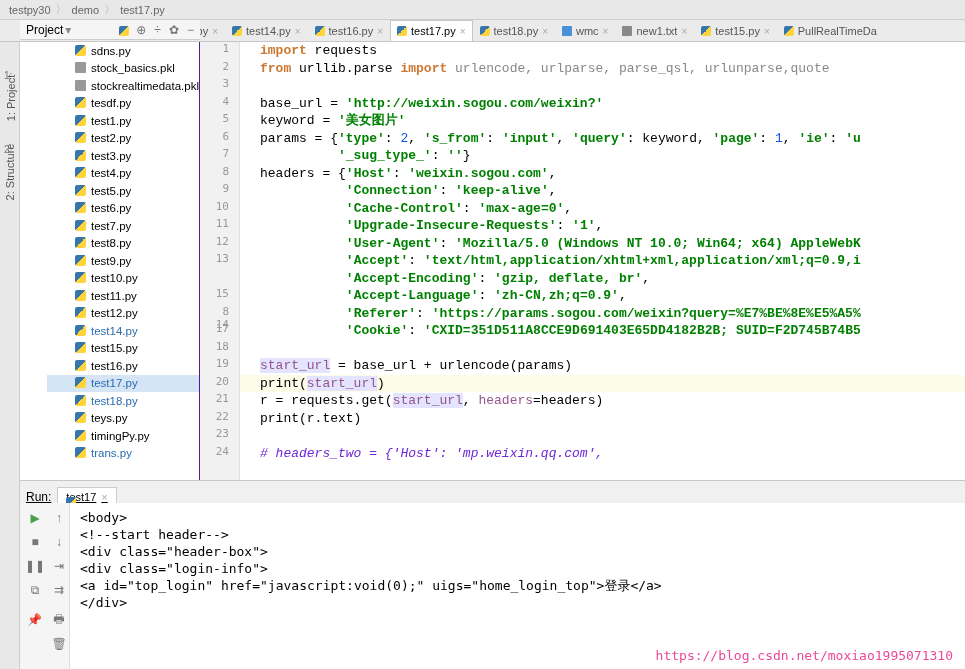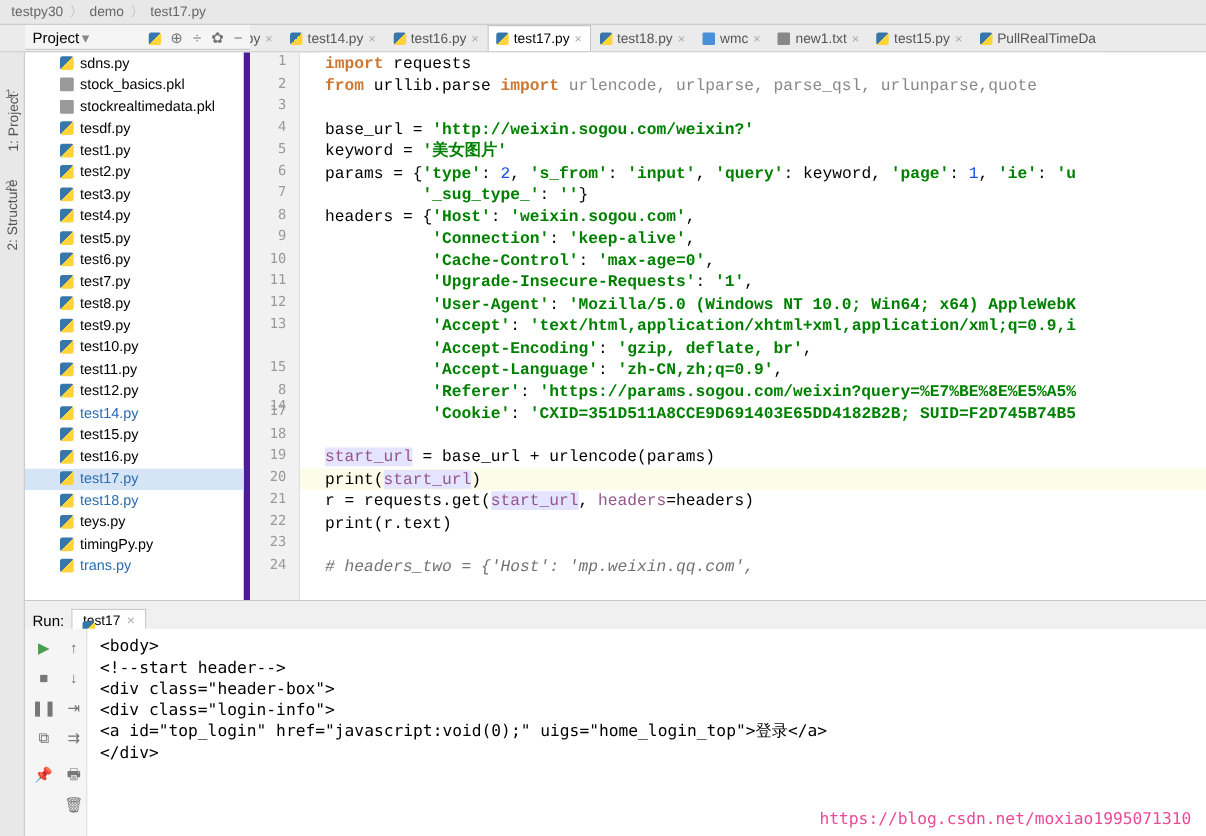--- a/index.html
+++ b/index.html
@@ -21,21 +21,21 @@
 .sidebars { position:absolute; left:0; top:42px; bottom:0; width:20px; background:#e8e8e8; border-right:1px solid #ccc; }
 .sidebars .vtxt { transform:rotate(-90deg); transform-origin:center; font-size:11px; color:#555; white-space:nowrap; position:absolute; }
 .sb-proj { top:50px; left:-12px; }
 .sb-struct { top:124px; left:-18px; }
 .sb-num { position:absolute; left:4px; font-size:10px; color:#777; }
 
 .proj-wrap { position:absolute; left:20px; top:20px; width:180px; height:20px; background:#f5f5f5; border-bottom:1px solid #ccc; display:flex; align-items:center; padding-left:6px; }
 .proj-tools { margin-left:auto; display:flex; gap:8px; align-items:center; padding-right:6px; color:#777; }
 .proj-tools span { cursor:pointer; }
 
-.tree { position:absolute; left:20px; top:42px; width:180px; height:547px; background:#fff; border-right:5px solid #4c1d95; overflow:hidden; }
+.tree { position:absolute; left:20px; top:42px; width:180px; height:547px; background:#fff; border-right:1px solid #4c1d95; overflow:hidden;padding-left:27px; }
 .tree-item { height:17.5px; display:flex; align-items:center; padding-left:28px; cursor:pointer; }
 .tree-item.sel { background:#d5e5f6; }
 .ti-ico { width:12px; height:12px; margin-right:4px; display:inline-block; position:relative; }
 .ti-py::before { content:""; position:absolute; width:11px; height:11px; background:linear-gradient(135deg,#3776ab 50%,#ffd43b 50%); border-radius:2px; }
 .ti-pkl::before { content:""; position:absolute; width:11px; height:11px; background:#999; border-radius:1px; }
 .tree-item span.name { font-size:11.5px; color:#000; }
 .tree-item.mod span.name { color:#2b6cb0; }
 
 .gutter { position:absolute; left:200px; top:42px; width:40px; height:438px; background:#f1f1f1; border-right:1px solid #e0e0e0; }
 .ln { position:absolute; right:10px; font-size:11px; color:#999; font-family:Consolas,monospace; }
@@ -43,24 +43,24 @@
 .code { position:absolute; left:240px; right:0; top:42px; height:438px; background:#fff; font-family:Consolas,"Courier New",monospace; font-size:13px; line-height:17.5px; overflow:hidden; white-space:pre; }
 .cl { position:absolute; left:20px; }
 .cl.curline { background:#fcfce8; left:0; right:0; padding-left:20px; }
 .fold { position:absolute; left:242px; width:10px; height:10px; background:#fff; border:1px solid #aaa; font-size:8px; line-height:8px; text-align:center; color:#888; cursor:pointer; }
 
 .k { color:#cc7832; font-weight:bold; }
 .s { color:#008000; font-weight:bold; }
 .n { color:#1750eb; }
 .ref { color:#94558d; }
 .hl { background:#e4e4ff; }
-.cm { color:#737373; font-style:italic; }
+.cm { color:#6d28d9; font-style:italic; }
 
 .run-wrap { position:absolute; left:20px; right:0; top:480px; bottom:0; border-top:1px solid #c7c7c7; background:#fff; }
-.run-hdr { height:32px; background:#f0f0f0; display:flex; align-items:center; padding-left:6px; border-bottom:1px solid #ccc; }
+.run-hdr { height:32px; background:#f0f0f0; display:flex; align-items:center; padding-left:6px; border-bottom:1px solid #ccc;text-decoration:underline; }
 .run-tab { height:20px; padding:2px 8px; background:#fff; border:1px solid #ccc; border-bottom:none; display:flex; align-items:center; margin-left:6px; font-size:11px; }
 .run-tab .close { margin-left:5px; color:#aaa; }
 
 .run-tools { position:absolute; left:0; top:22px; bottom:0; width:50px; background:#f5f5f5; border-right:1px solid #ddd; }
 .rt-btn { width:22px; height:22px; display:flex; align-items:center; justify-content:center; color:#777; cursor:pointer; position:absolute; }
 .rt-play { color:#4b9e4b; }
 
 .console { position:absolute; left:50px; right:0; top:22px; bottom:0; background:#fff; padding:6px 10px; font-family:Consolas,monospace; font-size:13px; line-height:17px; color:#000; overflow:hidden; }
 
 .watermark { position:absolute; right:12px; bottom:6px; color:#ec4899; font-size:13px; font-family:Consolas,monospace; }

